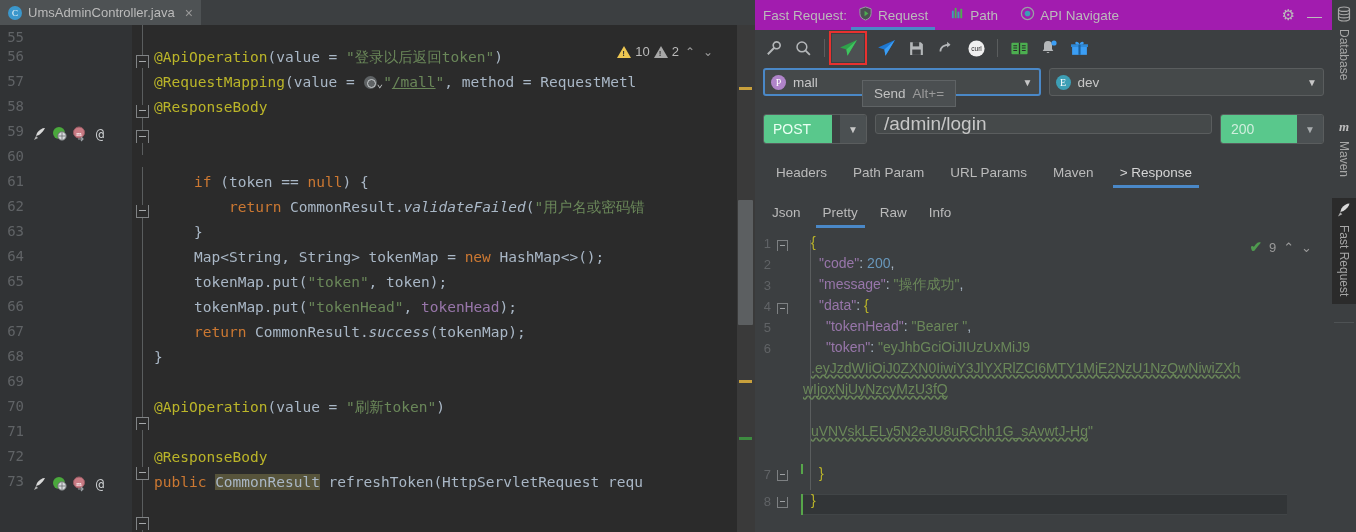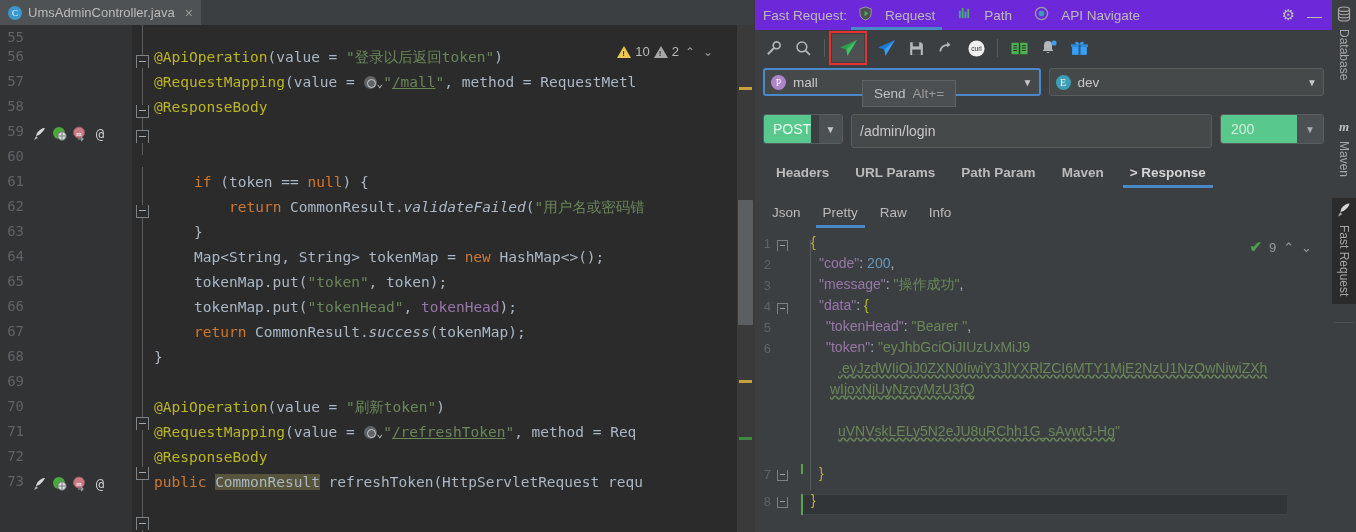--- a/index.html
+++ b/index.html
@@ -56,24 +56,24 @@
 
   #err-stripe { position:absolute; left:737px; top:25px; width:18px; height:507px; background:#3a3a3a; }
   .stripe-mark { position:absolute; left:2px; width:13px; height:3px; background:#c8a03c; }
   #stripe-thumb { position:absolute; left:1px; top:175px; width:15px; height:125px;
       background:#5c5f61; border-radius:1px; }
   .stripe-green { position:absolute; left:2px; width:13px; height:3px; background:#3d8b40; }
 
   
   #fr-pane { position:absolute; left:755px; top:0; width:577px; height:532px; background:#3c3f41; }
 
-  #fr-head { position:absolute; left:0; top:0; width:577px; height:30px; background:#6d28d9;
+  #fr-head { position:absolute; left:0; top:0; width:577px; height:30px; background:#a21caf;
       display:flex; align-items:center; }
   #fr-title { color:#bbb; font-size:13.5px; margin-left:8px; }
-  .fr-tab { position:relative; height:30px; display:flex; align-items:center; gap:12px;
+  .fr-tab { position:relative; height:30px; display:flex; align-items:center; gap:5px;
       padding:0 11px; color:#bbb; font-size:13.5px; }
   .fr-tab.active::after { content:""; position:absolute; left:4px; right:4px; bottom:0;
       height:3px; background:#4a88c7; }
   #fr-head-right { margin-left:auto; display:flex; align-items:center; gap:12px; padding-right:10px; }
 
   #fr-toolbar { position:absolute; left:0; top:30px; width:577px; height:36px;
       display:flex; align-items:center; gap:2px; padding-left:4px; }
   .tb { width:28px; height:26px; display:flex; align-items:center; justify-content:center; }
   .tb-sep { width:1px; height:18px; background:#5a5d5e; margin:0 5px; }
   #send-btn-wrap { position:relative; width:32px; height:28px; display:flex;
@@ -85,41 +85,41 @@
       gap:8px; padding:0 8px; }
   .combo { flex:1; height:28px; background:#45494a; border:1px solid #5a5d5e; border-radius:3px;
       display:flex; align-items:center; padding:0 6px; color:#c7c7c7; font-size:13.5px; }
   .combo.focus { border:2px solid #4a88c7; }
   .badge-circ { width:15px; height:15px; border-radius:50%; color:#fff; font-size:10px;
       line-height:15px; text-align:center; margin-right:7px; font-family:"Liberation Serif", serif; }
   .combo .caret { margin-left:auto; color:#c7c7c7; font-size:10px; }
 
   #fr-row2 { position:absolute; left:0; top:114px; width:577px; height:34px; display:flex;
       gap:8px; padding:0 8px; }
-  #method-combo { width:80px; height:30px; display:flex; border:1px solid #5a5d5e; border-radius:3px;
+  #method-combo { width:104px; height:30px; display:flex; border:1px solid #5a5d5e; border-radius:3px;
       overflow:hidden;gap:8px; }
   #method-combo .mtext { flex:1; background:#59c88c; color:#e9fff3; font-size:14px;
       display:flex; align-items:center; padding-left:9px; }
   #method-combo .mcar { width:26px; background:#4b5052; color:#c7c7c7; font-size:10px;
       display:flex; align-items:center; justify-content:center; }
-  #url-input { flex:1; height:34px; background:#45494a; border:1px solid #5a5d5e; border-radius:3px;
-      display:flex; align-items:center; padding:0 8px; color:#c7c7c7; font-size:14px; }
+  #url-input { flex:1; height:20px; background:#45494a; border:1px solid #5a5d5e; border-radius:3px;
+      display:flex; align-items:center; padding:0 8px; color:#c7c7c7; font-size:19px; }
   #status-combo { width:104px; height:30px; display:flex; border:1px solid #5a5d5e;
       border-radius:3px; overflow:hidden; }
   #status-combo .stext { flex:1; background:#59c88c; color:#cfeedd; font-size:14px;
       display:flex; align-items:center; padding-left:10px; }
   #status-combo .scar { width:26px; background:#4b5052; color:#a8acae; font-size:10px;
       display:flex; align-items:center; justify-content:center; }
 
   #send-tooltip { position:absolute; left:107px; top:80px; background:#4b4f51;
       border:1px solid #5f6365; color:#c2c2c2; font-size:13.5px; padding:5px 11px; z-index:20; }
   #send-tooltip .sk { color:#9a9a9a; margin-left:7px; }
 
   #fr-tabs { position:absolute; left:0; top:156px; width:577px; height:32px;
-      display:flex; align-items:center; padding-left:8px;font-weight:bold; }
+      display:flex; align-items:center; padding-left:8px; }
   .ptab { position:relative; height:32px; display:flex; align-items:center; padding:0 13px;
       color:#bbb; font-size:13.5px; }
   .ptab.active { color:#d5d5d5; }
   .ptab.active::after { content:""; position:absolute; left:6px; right:6px; bottom:0;
       height:3px; background:#4a88c7; }
 
   #fr-subtabs { position:absolute; left:0; top:196px; width:577px; height:32px;
       display:flex; align-items:center; padding-left:6px; background:#3c3f41; }
   .stab { position:relative; height:32px; display:flex; align-items:center; padding:0 11px;
       color:#bbb; font-size:13.5px; }
@@ -132,21 +132,21 @@
       font-size:13px; text-align:right; width:16px; }
   .rfold { position:absolute; left:22px; width:11px; height:11px; border:1px solid #7d8082; }
   .rfold::after { content:""; position:absolute; left:2px; top:4px; width:5px; height:1px; background:#9da0a2; }
   .rfold.down { border-bottom:none; } .rfold.up { border-top:none; }
   #resp-vline { position:absolute; left:55px; top:8px; width:1px; height:250px; background:#5a5d5e; }
   #resp-code { position:absolute; left:46px; top:0; width:512px; height:300px; }
   .jl { position:absolute; white-space:pre; font-family:"Liberation Sans", sans-serif;
       font-size:14px; line-height:21px; color:#a9b7c6; }
   .jkey { color:#9876aa; } .jstr { color:#6a8759; } .jnum { color:#6897bb; }
   .jpunc { color:#a9b7c6; } .jbrace { color:#bbb529; }
-  .spell { text-decoration: underline wavy #6a8759; text-decoration-skip-ink:none;margin-left:27px; }
+  .spell { text-decoration: underline wavy #6a8759; text-decoration-skip-ink:none; }
   #resp-inspect { position:absolute; right:20px; top:6px; display:flex; align-items:center;
       gap:7px; font-size:13px; color:#9a9a9a; }
   .okcheck { color:#4f9a4f; font-size:15px; font-weight:bold; }
   #caret-line { position:absolute; left:46px; top:262px; width:486px; height:21px;
       background:#323537; border-top:1px solid #414547; border-bottom:1px solid #414547; }
   #caret-bar { position:absolute; left:46px; top:262px; width:2px; height:21px; background:#57a64a; }
   #caret-bar2 { position:absolute; left:46px; top:232px; width:2px; height:10px; background:#57a64a; }
 
   
   #right-stripe { position:absolute; left:1332px; top:0; width:24px; height:532px; background:#3c3f41; }
@@ -290,21 +290,20 @@
       <div class="cl" style="top:248px;padding-left:40px">tokenMap.put(<span class="str">"token"</span>, token);</div>
 
       <div class="cl" style="top:273px;padding-left:40px">tokenMap.put(<span class="str">"tokenHead"</span>, <span class="fld">tokenHead</span>);</div>
 
       <div class="cl" style="top:298px;padding-left:40px"><span class="kw">return</span> CommonResult.<span class="italic">success</span>(tokenMap);</div>
 
       <div class="cl" style="top:323px">}</div>
 
       <div class="cl" style="top:373px"><span class="ann">@ApiOperation</span>(value = <span class="cstr">"刷新token"</span>)</div>
 
-      <div class="cl" style="top:398px"><span class="ann">@RequestMapping</span>(value = <span class="globe"></span><span class="chev">⌄</span><span class="str">"</span><span class="ulink">/refreshToken</span><span class="str">"</span>, method = Req</div>
 
       <div class="cl" style="top:423px"><span class="ann">@ResponseBody</span></div>
 
       <div class="cl" style="top:448px"><span class="kw">public</span> <span class="hl">CommonResult</span> refreshToken(HttpServletRequest requ</div>
     </div>
 
     <div id="warn-box">
       <span class="wtri">
           <span>!</span>
         </span>
@@ -470,24 +469,24 @@
 
     <div id="send-tooltip">
       <span>Send</span><span class="sk">Alt+=</span>
     </div>
 
     <div id="fr-tabs">
       <div class="ptab">
           <span>Headers</span>
         </div>
       <div class="ptab">
+          <span>Path Param</span>
+        </div>
+      <div class="ptab">
           <span>URL Params</span>
-        </div>
-      <div class="ptab">
-          <span>Path Param</span>
         </div>
       <div class="ptab">
           <span>Maven</span>
         </div>
       <div class="ptab active">
           <span>&gt; Response</span>
         </div>
     </div>
 
     <div id="fr-subtabs">

